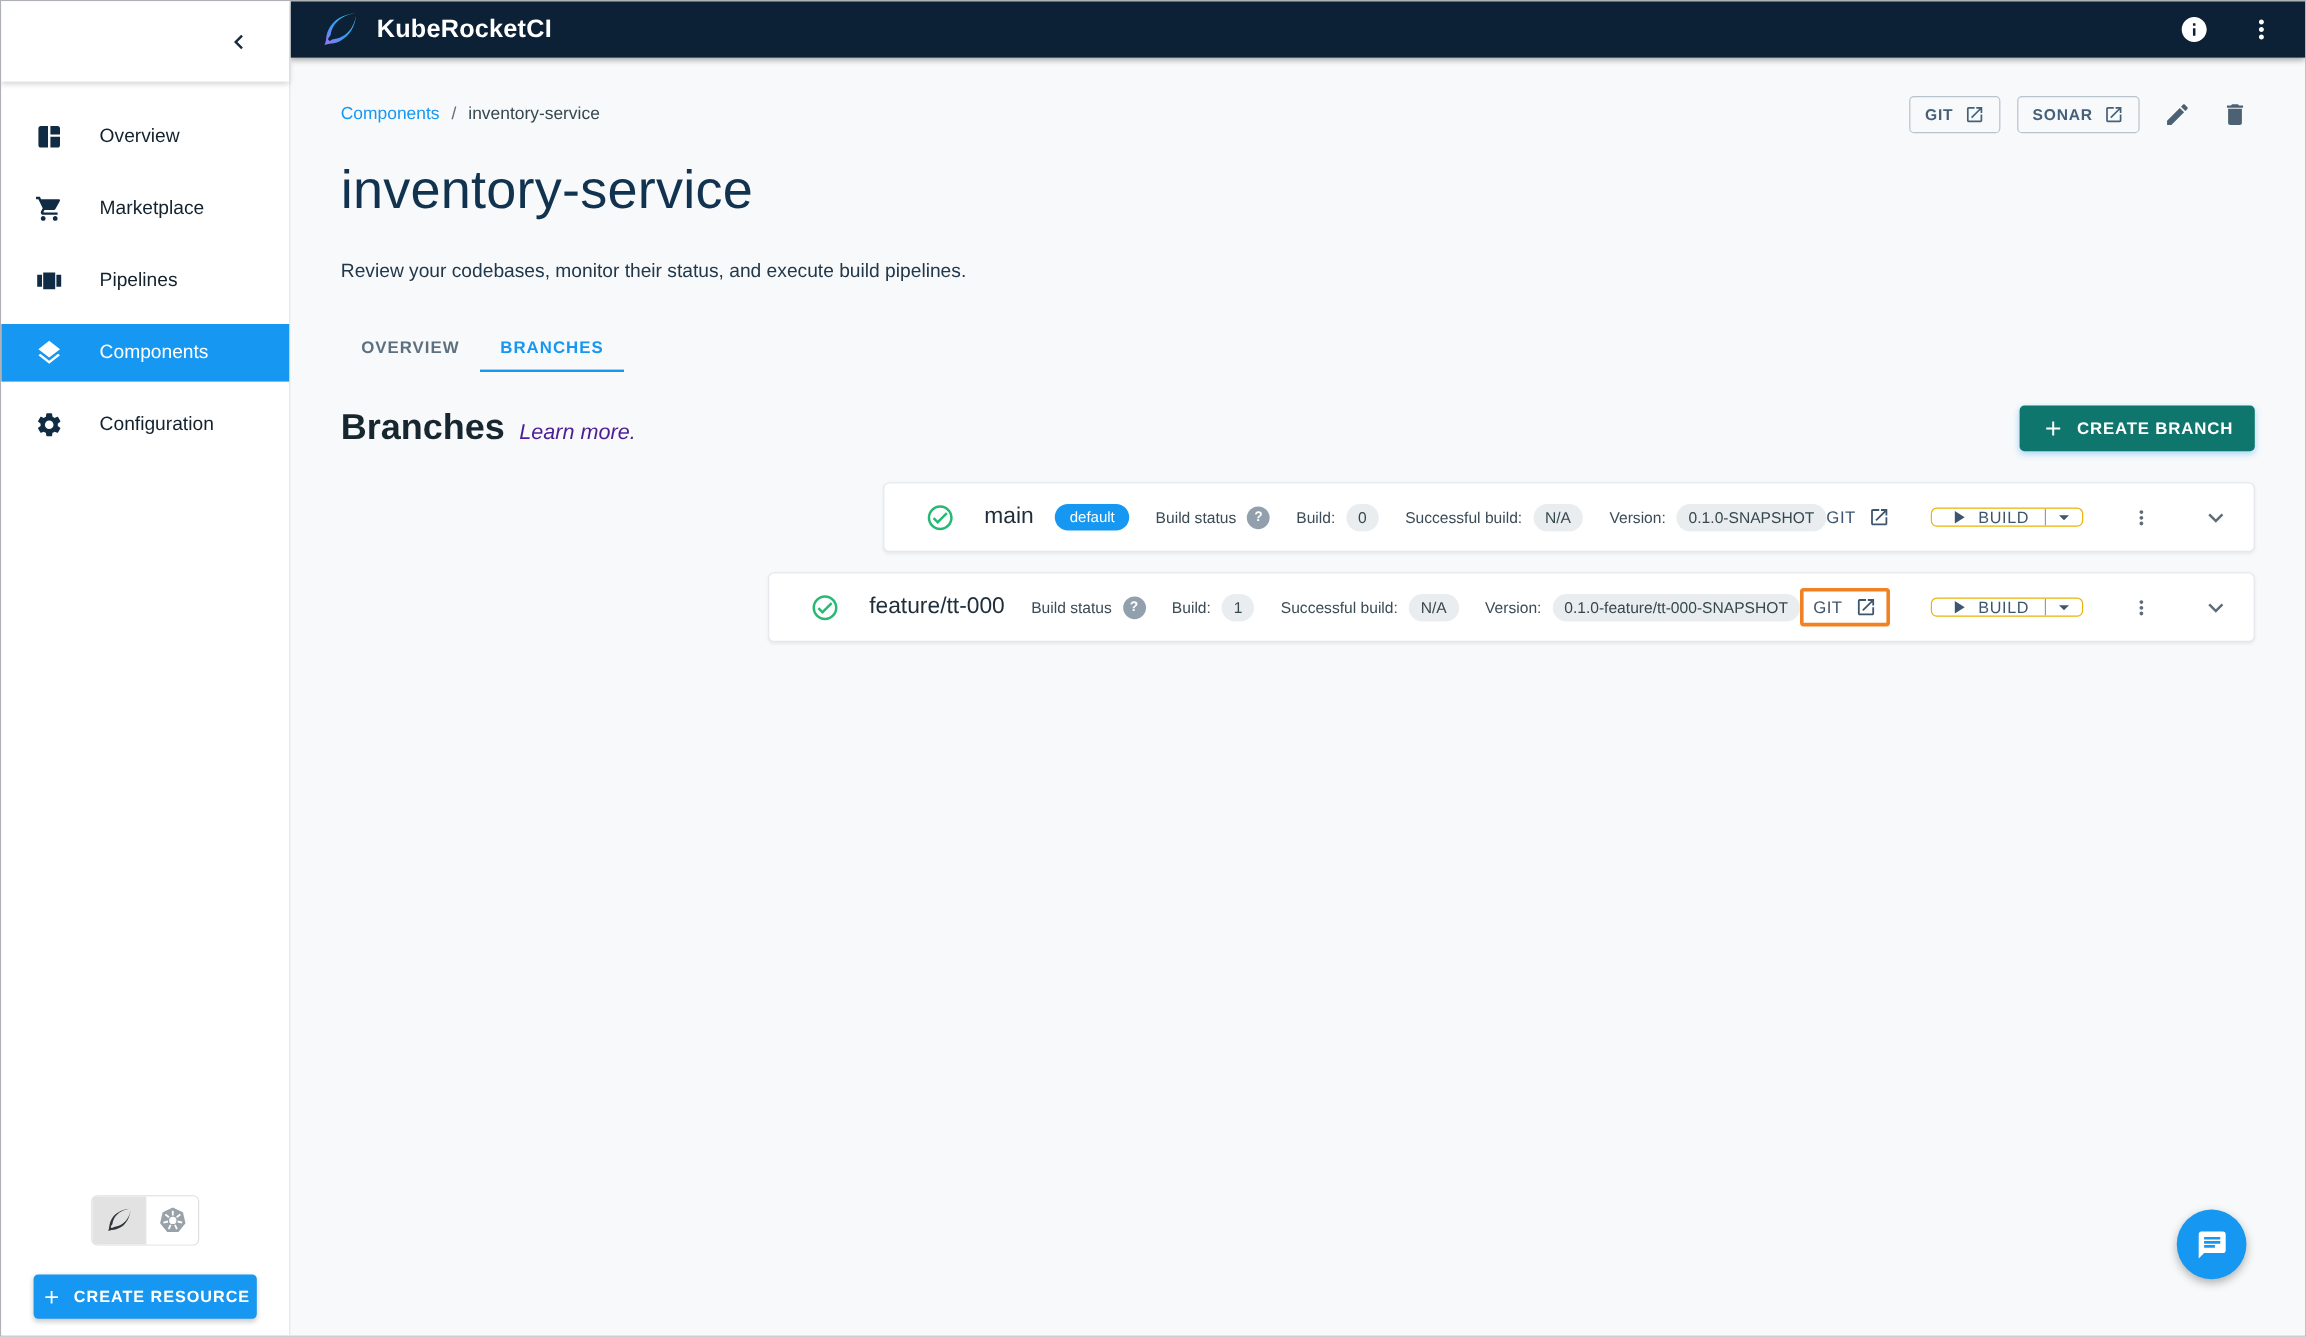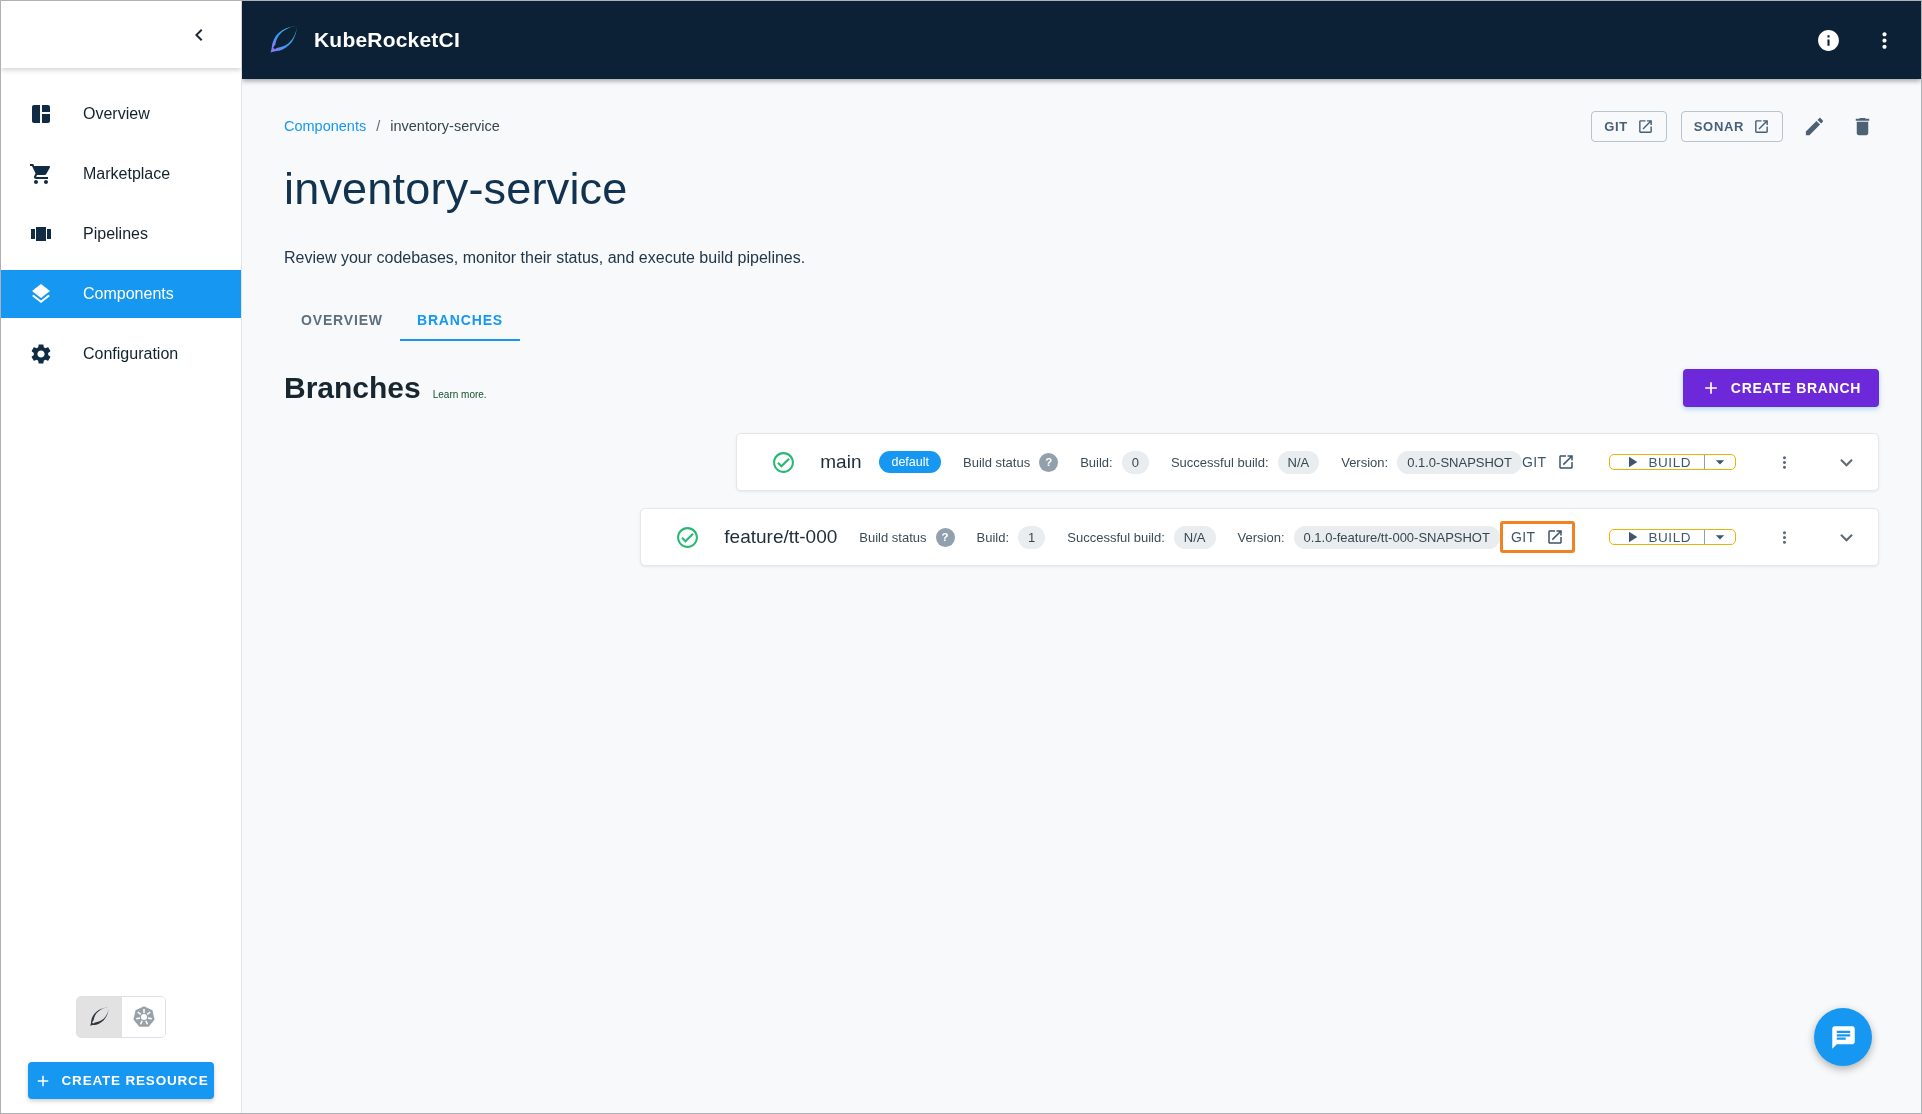--- a/index.html
+++ b/index.html
@@ -19,21 +19,21 @@
   .nav-item.selected .nv-label { color:#fff; }
   .sidebar-bottom { margin-top:auto; padding-bottom:14px; display:flex; flex-direction:column; align-items:center; gap:24px; }
   .toggle-group { display:flex; border:1px solid #dddfe1; border-radius:5px; overflow:hidden; }
   .toggle-btn { width:44px; height:40px; display:flex; align-items:center; justify-content:center; background:#fff; border:none; cursor:pointer; }
   .toggle-btn + .toggle-btn { border-left:1px solid #dddfe1; }
   .toggle-btn.active { background:#e2e2e2; }
   .create-resource-btn { width:186px; height:37px; background:#1697f1; color:#fff; border:none; border-radius:4px; font-size:13.5px; font-weight:bold; letter-spacing:.06em; display:flex; align-items:center; justify-content:center; gap:10px; cursor:pointer; box-shadow:0 2px 4px rgba(0,0,0,.2); font-family:"Liberation Sans",sans-serif; }
 
   
   .main { flex:1; display:flex; flex-direction:column; min-width:0; }
-  .appbar { height:78px; background:#0d2136; display:flex; align-items:center; padding:0 22px 0 24px; box-shadow:0 2px 5px rgba(0,0,0,.35); position:relative; z-index:4; }
+  .appbar { height:47px; background:#0d2136; display:flex; align-items:center; padding:0 22px 0 24px; box-shadow:0 2px 5px rgba(0,0,0,.35); position:relative; z-index:4; }
   .logo-wrap { display:flex; align-items:center; gap:14px; }
   .app-name { color:#fff; font-size:21px; font-weight:bold; letter-spacing:.2px; }
   .appbar-right { margin-left:auto; display:flex; align-items:center; gap:26px; }
   .appbar-iconbtn { background:transparent; border:none; cursor:pointer; color:#fff; width:30px; height:30px; display:flex; align-items:center; justify-content:center; }
 
   
   .content { flex:1; background:#f7f9fa; padding:0 42px; overflow:hidden; position:relative; }
   .topline { margin-top:30px; display:flex; align-items:center; }
   .breadcrumb { display:flex; align-items:center; gap:10px; font-size:14.5px; }
   .crumb-link { color:#1697f1; text-decoration:none; cursor:pointer; }
@@ -46,22 +46,22 @@
   .page-title { margin-top:20px; font-size:45px; font-weight:400; color:#11334f; letter-spacing:.2px; }
   .page-subtitle { margin-top:34px; font-size:16px; color:#22384a; }
 
   .tabs { margin-top:32px; display:flex; }
   .tab { padding:13px 17px 11px; font-size:14px; font-weight:bold; letter-spacing:.06em; color:#5d7080; cursor:pointer; border-bottom:2.5px solid transparent; }
   .tab.active { color:#1697f1; border-bottom-color:#1697f1; }
 
   .branches-header { margin-top:28px; display:flex; align-items:center; }
   .branches-title-wrap { display:flex; align-items:baseline; gap:12px; }
   .branches-title { font-size:30px; font-weight:bold; color:#17262f; }
-  .learn-more { font-size:10px; color:#14532d; text-decoration:none; cursor:pointer; }
-  .create-branch-btn { margin-left:auto; height:38px; background:#6d28d9; color:#fff; border:none; border-radius:4px; font-size:14px; font-weight:bold; letter-spacing:.05em; display:flex; align-items:center; gap:10px; padding:0 18px; cursor:pointer; box-shadow:0 2px 5px rgba(22,151,241,.35); font-family:"Liberation Sans",sans-serif; }
+  .learn-more { font-size:18px; color:#4c1d95; text-decoration:none; cursor:pointer;font-style:italic; }
+  .create-branch-btn { margin-left:auto; height:38px; background:#0f766e; color:#fff; border:none; border-radius:4px; font-size:14px; font-weight:bold; letter-spacing:.05em; display:flex; align-items:center; gap:10px; padding:0 18px; cursor:pointer; box-shadow:0 2px 5px rgba(22,151,241,.35); font-family:"Liberation Sans",sans-serif; }
 
   .rows { margin-top:26px; display:flex; flex-direction:column; gap:17px;align-items:flex-end; }
   .branch-card { background:#fff; border:1px solid #e4e8ec; border-radius:5px; box-shadow:0 1px 3px rgba(0,0,0,.07); height:58px; display:flex; align-items:center; padding:0 18px 0 34px; }
   .check-ic { width:25px; height:25px; color:#26b974; flex:0 0 25px; }
   .branch-name { font-size:19px; font-weight:500; color:#1f2e3a; margin-left:24px; }
   .default-chip { margin-left:18px; background:#1697f1; color:#fff; font-size:12.5px; border-radius:13px; padding:4px 12px; }
   .meta-group { display:flex; align-items:center; gap:9px; margin-left:22px; }
   .meta-label { font-size:13px; color:#3c4c57; }
   .help-circle { width:19px; height:19px; border-radius:50%; background:#91a0ac; color:#fff; font-size:11.5px; font-weight:bold; display:flex; align-items:center; justify-content:center; cursor:pointer; }
   .chip { background:#e9edf0; color:#37474f; font-size:13px; border-radius:13px; padding:4px 10px; white-space:nowrap; }

